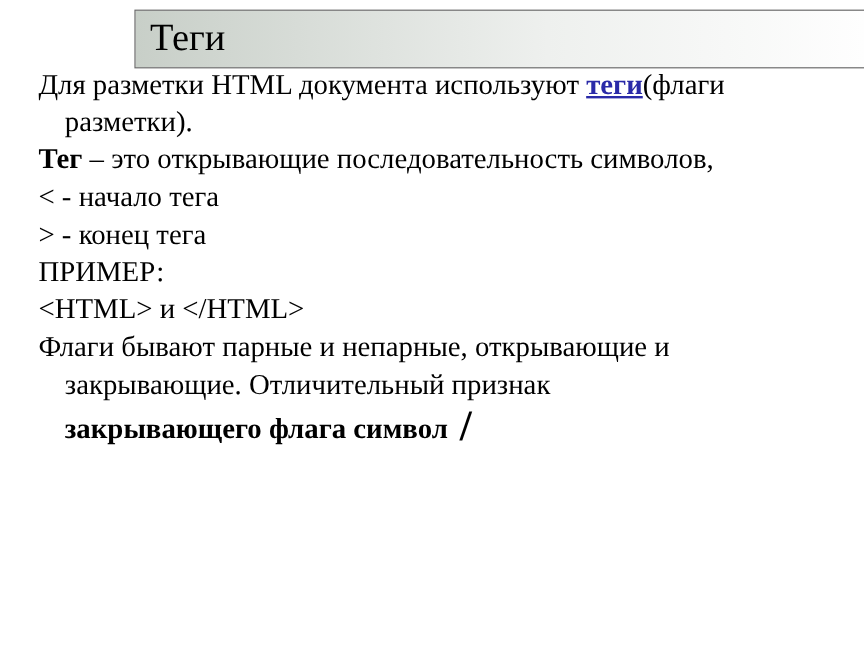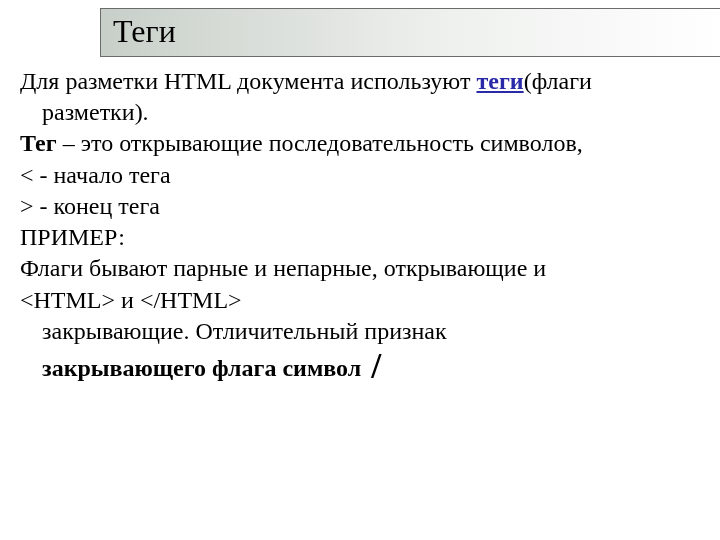--- a/index.html
+++ b/index.html
@@ -6,33 +6,33 @@
     margin: 0;
     padding: 0;
     width: 720px;
     height: 540px;
     background: #ffffff;
     font-family: "Times New Roman", Times, serif;
     color: #000000;
     overflow: hidden;
   }
   .slide {
-    padding: 8px 16px 16px 20px;
+    padding: 8px 16px 16px 32px;
   }
   .title-box {
     margin-left: 80px;
     width: 600px;
     border: 1px solid #6b6b6b;
     background: linear-gradient(to right, #c8cfc8 0%, #eef0ee 55%, #ffffff 100%);
     padding: 4px 12px 6px 12px;
     font-size: 32px;
     line-height: 1.15;
   }
   .body {
-    margin-top: 10px;
+    margin-top: 0;
     font-size: 24px;
     line-height: 1.22;
   }
   .body p {
     margin: 0 0 2px 0;
   }
   .indent-cont {
     padding-left: 22px;
   }
   .bold { font-weight: bold; }
@@ -73,25 +73,25 @@
     <p>
       <span>&lt; - начало тега</span>
     </p>
     <p>
       <span>&gt; - конец тега</span>
     </p>
     <p>
       <span>ПРИМЕР:</span>
     </p>
     <p>
-      <span>Флаги бывают парные и непарные, открывающие и</span>
+      <span>&lt;HTML&gt; и &lt;/HTML&gt;</span>
     </p>
 
     <p>
-      <span>&lt;HTML&gt; и &lt;/HTML&gt;</span>
+      <span>Флаги бывают парные и непарные, открывающие и</span>
     </p>
     <p class="indent-cont">
       <span>закрывающие. Отличительный признак</span>
     </p>
     <p class="indent-cont" style="margin-top:8px;font-weight:bold;">
       <span>закрывающего флага символ </span><span class="big-slash">/</span>
     </p>
 
   </div>
 </div>

